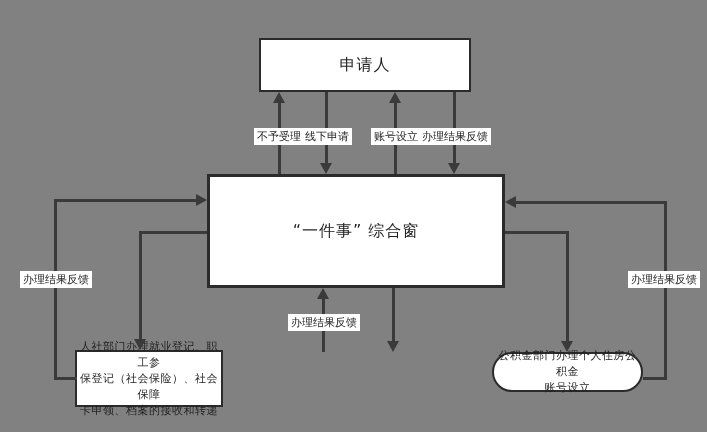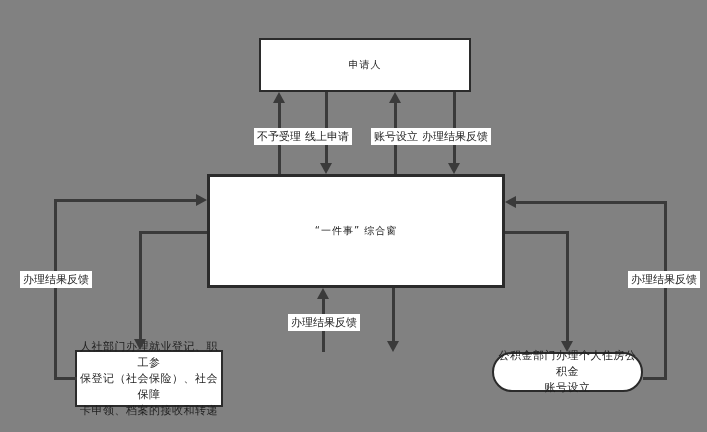--- a/index.html
+++ b/index.html
@@ -13,21 +13,21 @@
   .node{
     position:absolute;
     box-sizing:border-box;
     background:var(--box-fill,#ffffff);
     border:2px solid var(--box-border,#2b2b2b);
     color:var(--text,#1f1f1f);
     display:flex;align-items:center;justify-content:center;
     text-align:center;
     white-space:pre-line;
   }
-  .node-big{font-size:10px;letter-spacing:1px;}
+  .node-big{font-size:16px;letter-spacing:1px;}
   .node-small{font-size:11px;line-height:16px;letter-spacing:0.5px;}
   .line{
     position:absolute;
     background:var(--line,#3a3a3a);
   }
   .arr{position:absolute;width:0;height:0;}
   .arr-up{border-left:6px solid transparent;border-right:6px solid transparent;border-bottom:11px solid var(--line,#3a3a3a);}
   .arr-down{border-left:6px solid transparent;border-right:6px solid transparent;border-top:11px solid var(--line,#3a3a3a);}
   .arr-right{border-top:6px solid transparent;border-bottom:6px solid transparent;border-left:11px solid var(--line,#3a3a3a);}
   .arr-left{border-top:6px solid transparent;border-bottom:6px solid transparent;border-right:11px solid var(--line,#3a3a3a);}
@@ -88,20 +88,20 @@
   <div class="line" style="left:505px;top:231px;width:64px;height:3px;"></div>
   <div class="line" style="left:566px;top:231px;width:3px;height:110px;"></div>
   <div class="arr arr-down" style="left:561px;top:341px;"></div>
 
   <div class="line" style="left:643px;top:377px;width:24px;height:3px;"></div>
   <div class="line" style="left:664px;top:201px;width:3px;height:179px;"></div>
   <div class="line" style="left:516px;top:201px;width:151px;height:3px;"></div>
   <div class="arr arr-left" style="left:505px;top:196px;"></div>
 
   <div class="edge-label" style="left:279px;top:128px;">不予受理</div>
-  <div class="edge-label" style="left:327px;top:128px;">线上申请</div>
+  <div class="edge-label" style="left:327px;top:128px;">线下申请</div>
   <div class="edge-label" style="left:396px;top:128px;">账号设立</div>
   <div class="edge-label" style="left:455px;top:128px;">办理结果反馈</div>
   <div class="edge-label" style="left:56px;top:271px;">办理结果反馈</div>
   <div class="edge-label" style="left:324px;top:314px;">办理结果反馈</div>
   <div class="edge-label" style="left:664px;top:271px;">办理结果反馈</div>
 
 </div>
 
 </body></html>

